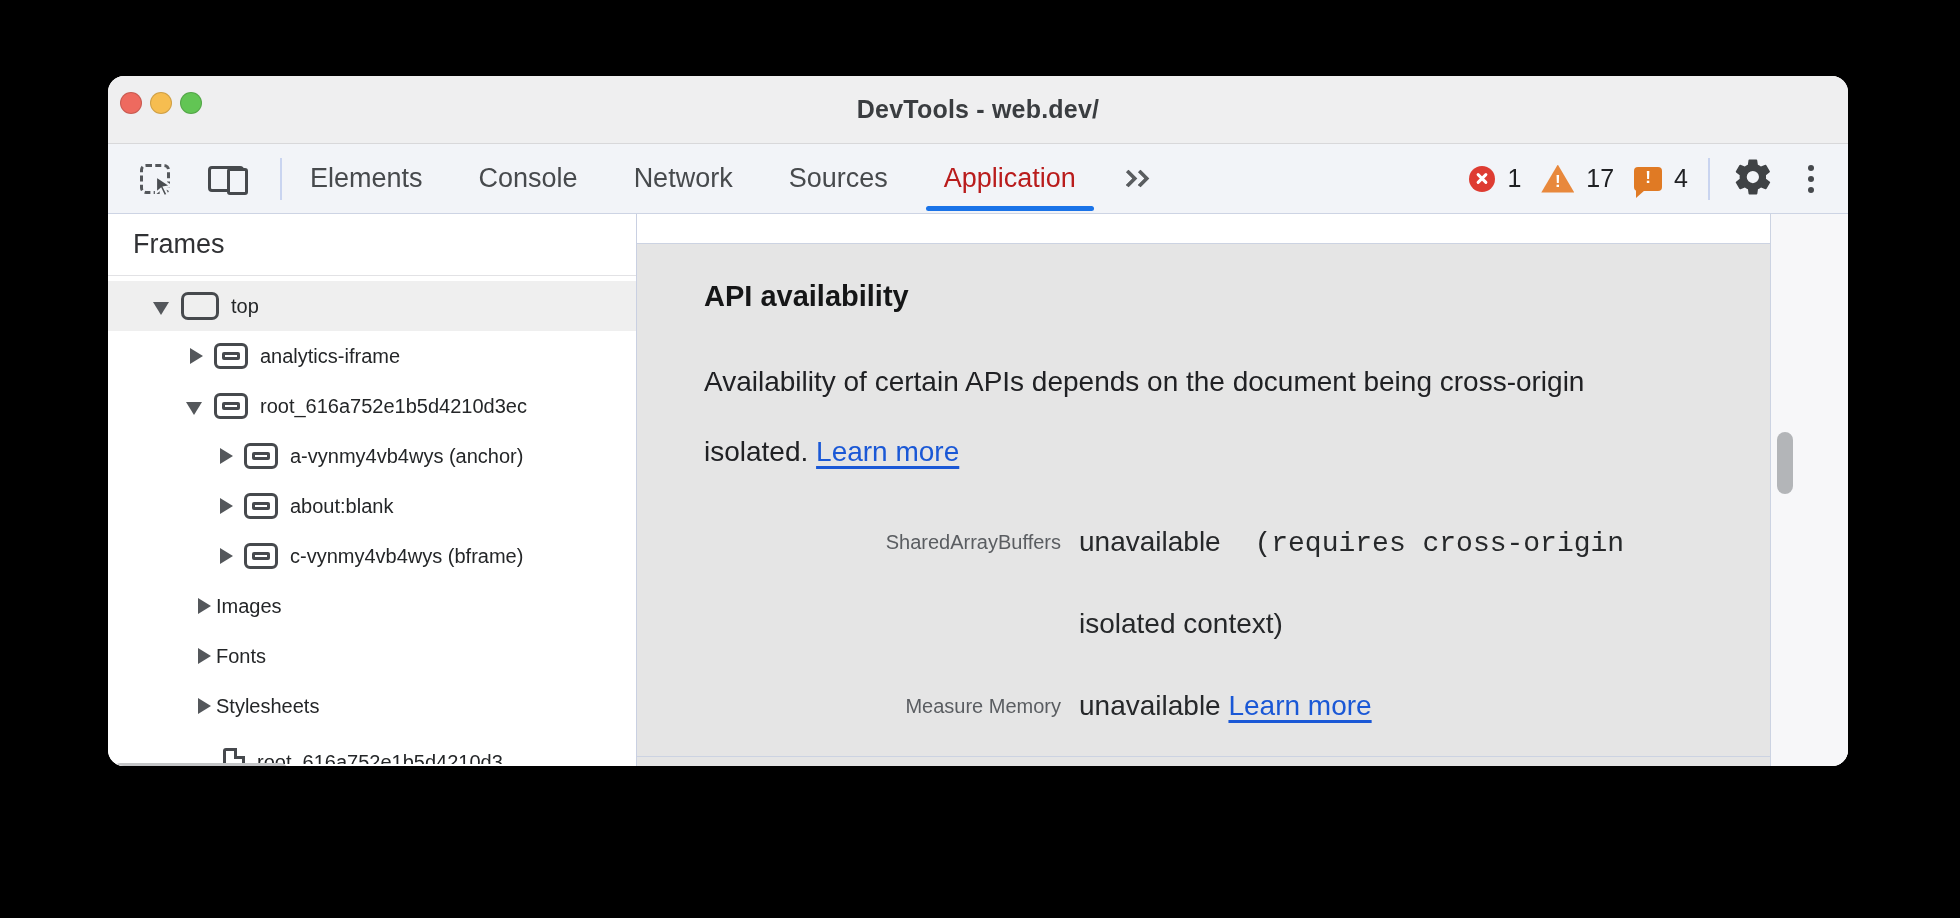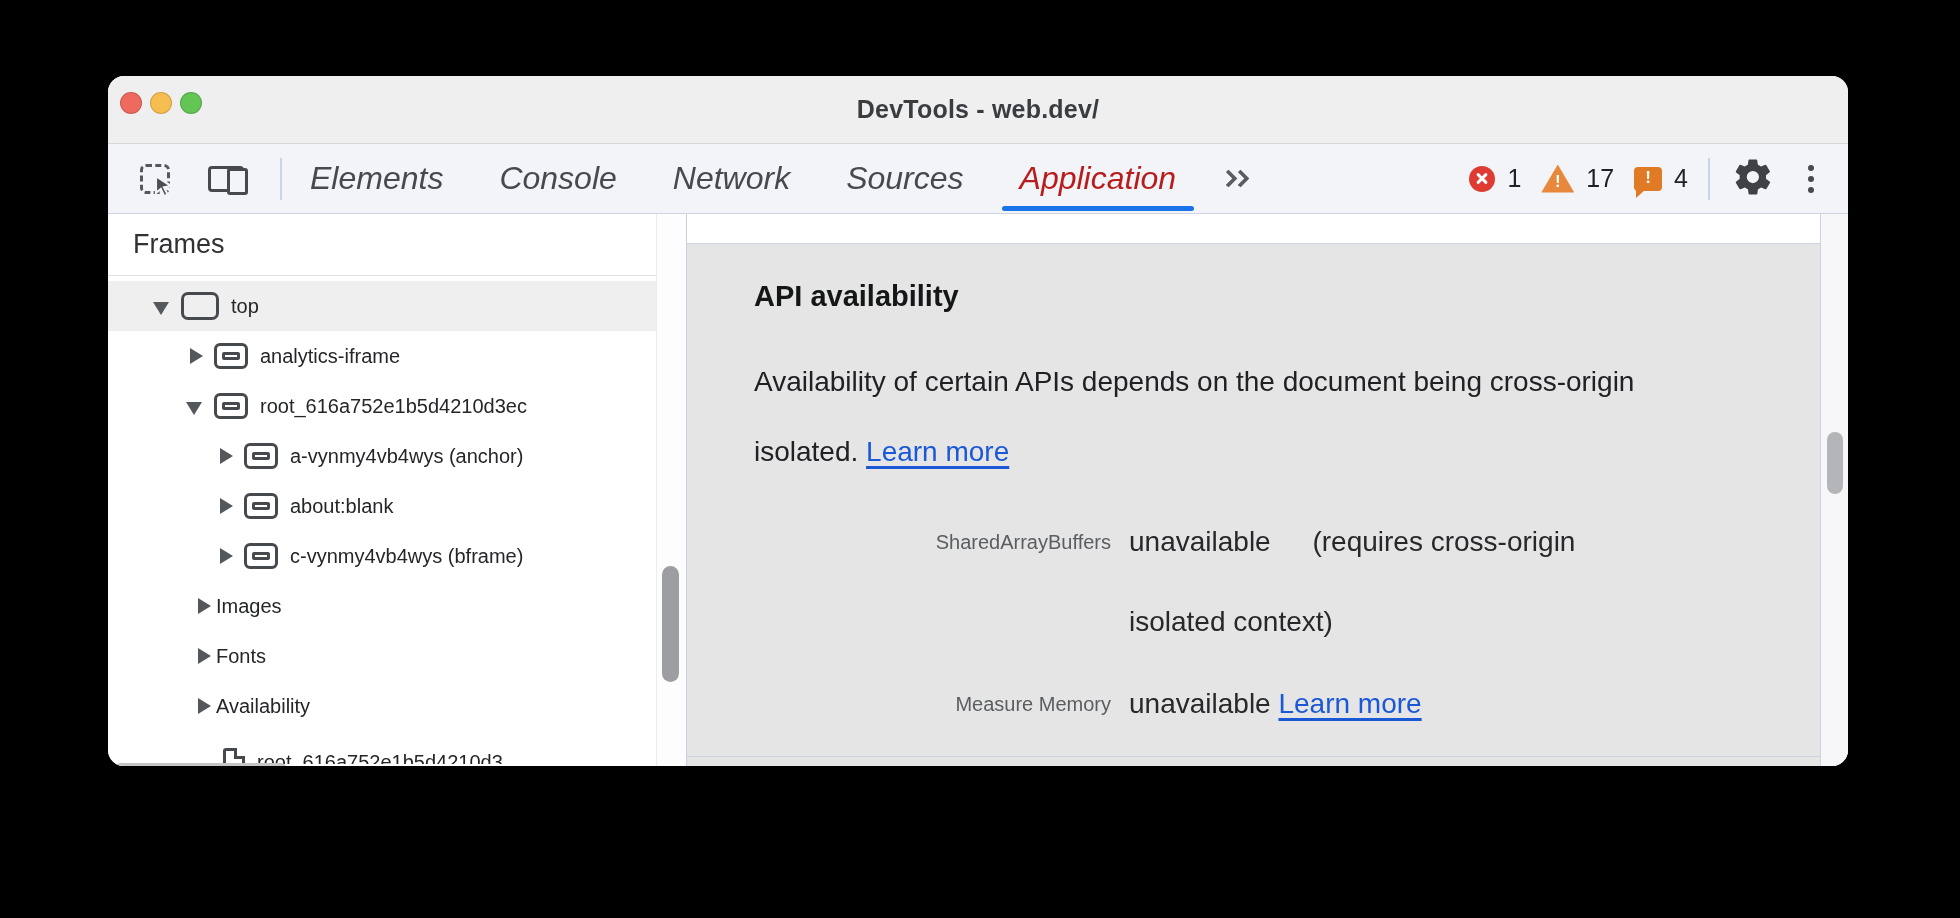--- a/index.html
+++ b/index.html
@@ -16,21 +16,21 @@
   .wtitle{font-size:25px;font-weight:700;color:#3a3d40;letter-spacing:.2px;}
   
   .toolbar{height:70px;background:#f2f4f8;border-bottom:1px solid #cdd4e4;display:flex;align-items:center;}
   .tbsep{width:2px;height:42px;background:#c9d4f0;margin:0 0;}
   .insp{width:30px;height:30px;border:3px dashed #54575b;border-radius:6px;position:relative;margin-left:32px;flex:none;}
   .insp svg{position:absolute;right:-9px;bottom:-7px;}
   .devbtn{width:36px;height:26px;border:3px solid #46494d;border-radius:4px;position:relative;margin:0 36px 0 38px;flex:none;}
   .devbtn::after{content:'';position:absolute;right:-7px;bottom:-6px;width:15px;height:21px;
     background:#f2f4f8;border:3px solid #46494d;border-radius:3px;}
   .tabs{display:flex;align-items:stretch;height:70px;margin-left:0;}
-  .tab{display:flex;align-items:center;padding:0 28px;font-size:32px;color:#474a4d;position:relative;cursor:default;font-style:italic;}
+  .tab{display:flex;align-items:center;padding:0 28px;font-size:27px;color:#474a4d;position:relative;cursor:default;}
   .tab.active{color:#b91c1c;}
   .tab.active::after{content:'';position:absolute;left:10px;right:10px;bottom:3px;height:5px;border-radius:3px;background:#1a73e8;}
   .more{display:flex;align-items:center;padding:0 18px;}
   .chev{width:13px;height:13px;border-top:4px solid #5a5d60;border-right:4px solid #5a5d60;
     transform:rotate(45deg);border-radius:1px;}
   .chev+.chev{margin-left:-1px;}
   .tbright{margin-left:auto;display:flex;align-items:center;gap:12px;padding-right:26px;}
   .cnt{font-size:25px;color:#202124;margin-right:8px;}
   .errico{width:26px;height:26px;border-radius:50%;background:#de3c32;position:relative;flex:none;}
   .errico::before,.errico::after{content:'';position:absolute;left:6px;top:11.5px;width:14px;height:3px;
@@ -43,21 +43,21 @@
   .issico{width:28px;height:24px;background:#e07a24;border-radius:4px;position:relative;flex:none;}
   .issico::after{content:'';position:absolute;left:2px;bottom:-7px;border-top:8px solid #e07a24;
     border-right:9px solid transparent;}
   .issico i{position:absolute;left:0;right:0;top:1px;text-align:center;color:#fff;font-style:normal;
     font-weight:700;font-size:17px;}
   .gear{flex:none;margin-left:10px;}
   .kebab{display:flex;flex-direction:column;gap:5px;padding:6px 8px;margin-left:14px;}
   .kebab b{width:6px;height:6px;border-radius:50%;background:#46494d;}
   
   .content{display:flex;height:566px;}
-  .sidebar{width:579px;border-right:1px solid #c9d0e2;position:relative;overflow:hidden;background:#fff;flex:none;}
+  .sidebar{width:529px;border-right:1px solid #c9d0e2;position:relative;overflow:hidden;background:#fff;flex:none;}
   .sbheader{height:62px;display:flex;align-items:center;padding-left:25px;font-size:27px;color:#303134;
     border-bottom:1px solid #e2e2e5;}
   .tree{padding-top:5px;}
   .row{display:flex;align-items:center;gap:12px;height:50px;font-size:20px;color:#242628;white-space:nowrap;}
   .row.sel{background:#efefef;}
   .lvl1{padding-left:45px;} .lvl2{padding-left:78px;} .lvl3{padding-left:108px;}
   .cat{padding-left:86px;gap:6px;} .docrow{padding-left:115px;margin-top:6px;}
   .tri{width:16px;height:16px;position:relative;flex:none;}
   .tri.right::before{content:'';position:absolute;left:4px;top:0;border-left:13px solid #54575b;
     border-top:8px solid transparent;border-bottom:8px solid transparent;}
@@ -78,21 +78,21 @@
   .topstrip{position:absolute;left:0;top:0;width:1133px;height:30px;border-bottom:1px solid #ccd3e2;background:#fff;}
   .mgutter{position:absolute;left:1133px;top:0;bottom:0;right:0;border-left:1px solid #ccd3e2;background:#f7f7f9;}
   .mthumb{position:absolute;left:1140px;top:218px;width:16px;height:62px;border-radius:8px;background:#b3b5b8;}
   .bline{position:absolute;left:0;top:542px;width:1133px;height:1px;background:#ccd3e2;}
   .heading{position:absolute;left:67px;top:66px;font-size:29px;font-weight:700;color:#151617;}
   .para{position:absolute;left:67px;top:133px;font-size:28px;line-height:70px;color:#202124;}
   .link{color:#1a58d6;text-decoration:underline;text-decoration-thickness:2.5px;text-underline-offset:5px;cursor:pointer;}
   .apirows{position:absolute;left:67px;top:288px;display:grid;grid-template-columns:357px auto;column-gap:18px;row-gap:2px;}
   .kcell{font-size:20px;line-height:80px;color:#5a5d61;text-align:right;white-space:nowrap;}
   .vcell{font-size:28px;line-height:80px;color:#26282a;white-space:nowrap;}
-  .note-gap{margin-left:34px;}
+  .note-gap{margin-left:26px;font-family:Liberation Mono, monospace;}
 </style>
 </head>
 <body>
 
 <div class="window">
 
   <div class="titlebar">
     <div class="lights">
       <span class="light red"></span>
       <span class="light yellow"></span>
@@ -183,21 +183,21 @@
         <div class="row cat">
           <span class="tri right"></span>
           <span>Images</span>
         </div>
         <div class="row cat">
           <span class="tri right"></span>
           <span>Fonts</span>
         </div>
         <div class="row cat">
           <span class="tri right"></span>
-          <span>Availability</span>
+          <span>Stylesheets</span>
         </div>
         <div class="row docrow">
           <span class="icon-doc"></span>
           <span>root_616a752e1b5d4210d3</span>
         </div>
       </div>
       <div class="vtrack"></div>
       <div class="vthumb"></div>
       <div class="htrack"></div>
       <div class="hthumb"></div>

